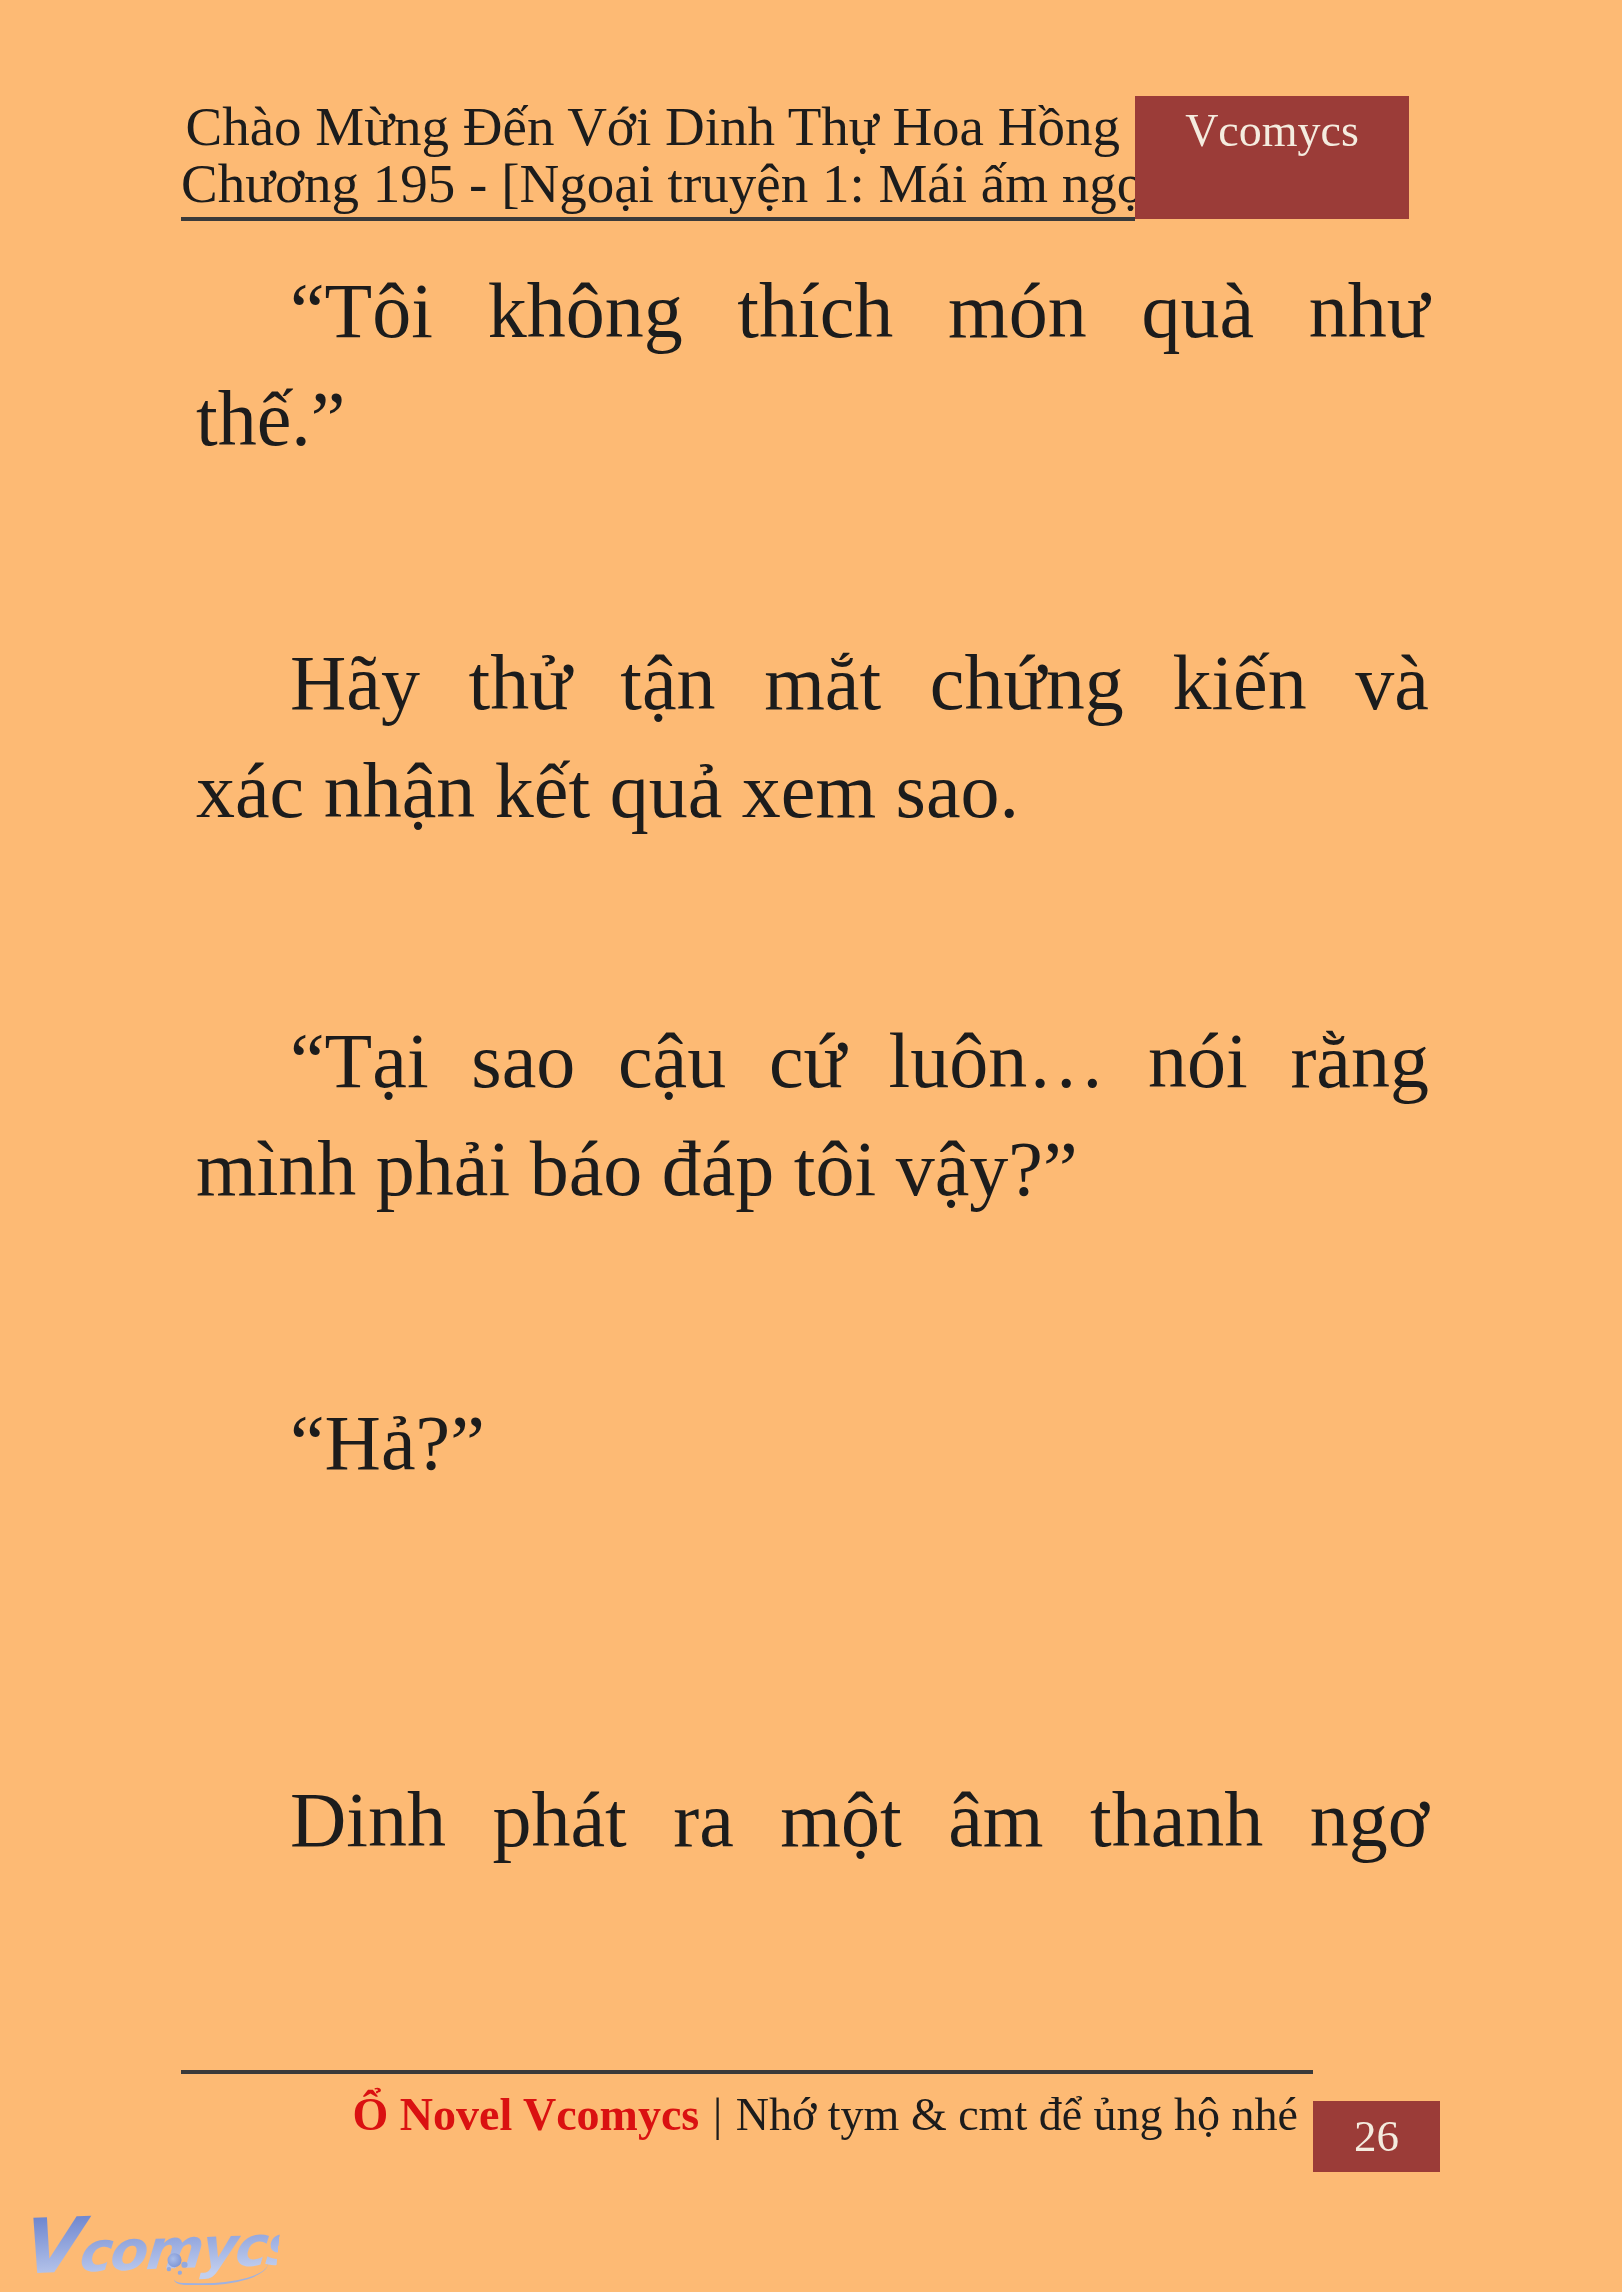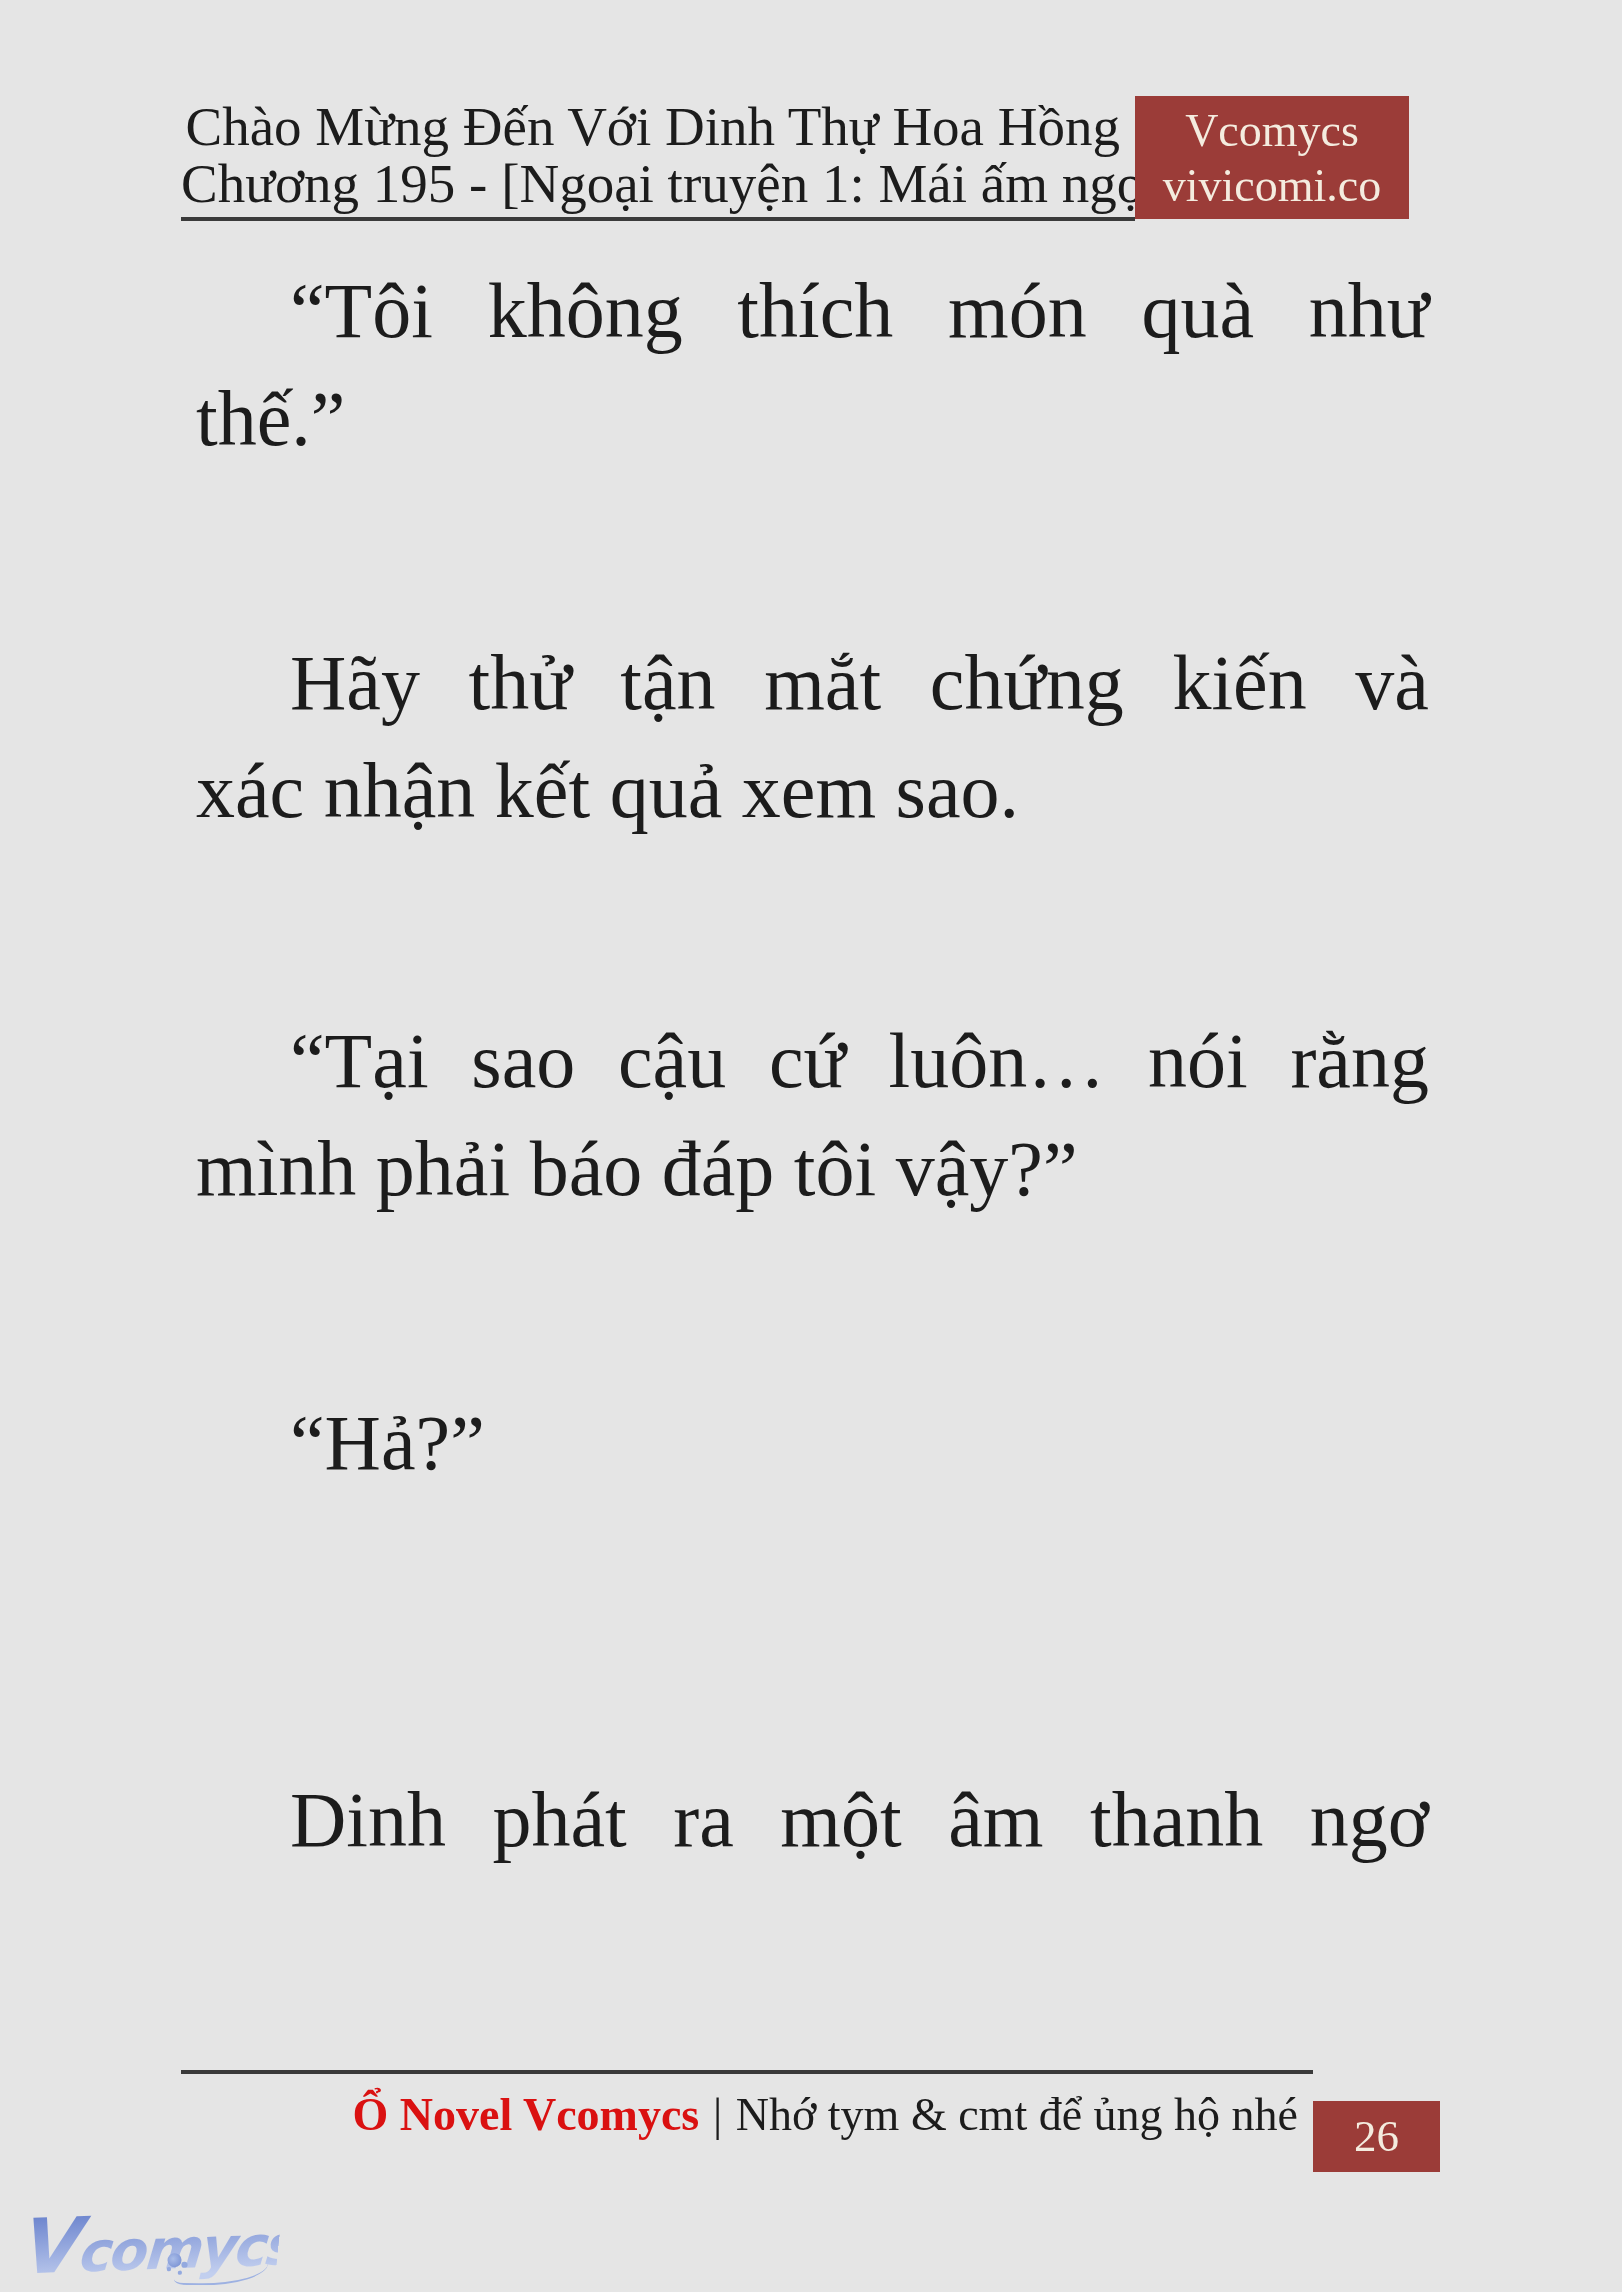--- a/index.html
+++ b/index.html
@@ -1,20 +1,20 @@
 <!DOCTYPE html>
 <html style="--brick-red: #9b3c38; --footer-red: #da1111; --ink: #1c1c1c; --cream: #f4ecdf; --rule-gray: #3a3a3a; --watermark-start: #6f87cf; --watermark-end: #c2cfef;"><head>
 <meta charset="utf-8">
 <style>
   html, body { margin: 0; padding: 0; background: #ffffff; }
   .page {
     position: relative;
     width: 1622px;
     height: 2293px;
-    background: #e5e5e5;
+    background: #fdba74;
     overflow: hidden;
     font-family: "Liberation Serif", "DejaVu Serif", serif;
     color: var(--ink, #1c1c1c);
   }
 
   
   .header-text {
     position: absolute;
     left: 181px;
     top: 98px;
@@ -160,21 +160,20 @@
 
 <div class="page">
 
   <div class="header-text">
     <div>Chào Mừng Đến Với Dinh Thự Hoa Hồng</div>
     <div>Chương 195 - [Ngoại truyện 1: Mái ấm ngọt ngào]</div>
   </div>
   <div class="header-rule"></div>
   <div class="brand-box">
     <div>Vcomycs</div>
-    <div>vivicomi.co</div>
   </div>
 
   <div class="para p2">
     <div class="jline first">Hãy thử tận mắt chứng kiến và</div>
     <div>xác nhận kết quả xem sao.</div>
   </div>
 
   <div class="para p1">
     <div class="jline first">“Tôi không thích món quà như</div>
     <div>thế.”</div>

